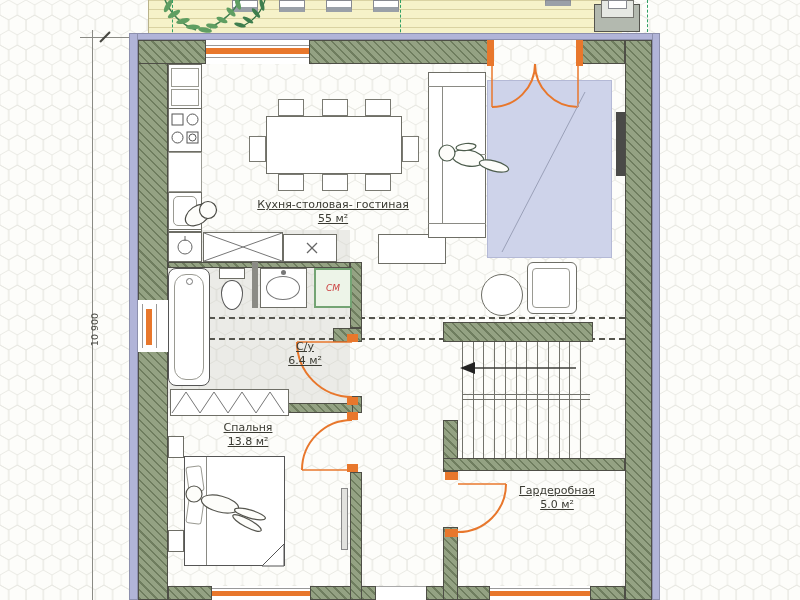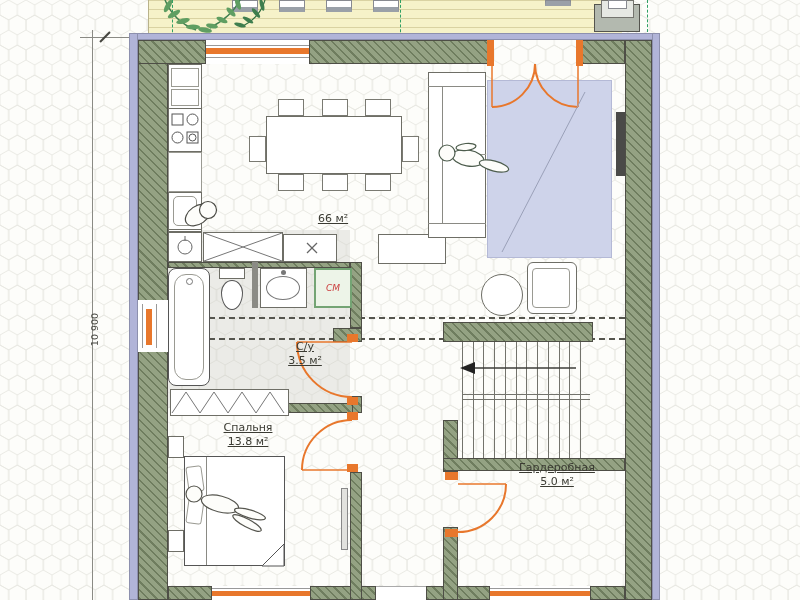--- a/index.html
+++ b/index.html
@@ -273,30 +273,30 @@
 
     <line x1="585" y1="92" x2="502" y2="252" style="stroke:#9aa0b8" stroke-width="1"></line>
 
     <g>
       <line x1="474" y1="368" x2="576" y2="368" style="stroke:#3c3c38" stroke-width="1.5"></line>
       <polygon points="460,368 475,362 475,374" style="fill:#222"></polygon>
     </g>
   </svg>
 
   <div class="abs lbl" style="left:233px;top:198px;width:200px;">
-    <br>
-    <span>66 м²</span>
+    <span>Кухня-столовая- гостиная</span><br>
+    <span>55 м²</span>
   </div>
   <div class="abs lbl" style="left:255px;top:340px;width:100px;">
     <span>С/у</span><br>
-    <span>3.5 м²</span>
+    <span>6.4 м²</span>
   </div>
   <div class="abs lbl" style="left:206px;top:421px;width:84px;">
     <span>Спальня</span><br>
     <span>13.8 м²</span>
   </div>
-  <div class="abs lbl" style="left:502px;top:461px;width:110px;">
+  <div class="abs lbl" style="left:502px;top:484px;width:110px;">
     <span>Гардеробная</span><br>
     <span>5.0 м²</span>
   </div>
 
 
 </div>
 
 </body></html>

